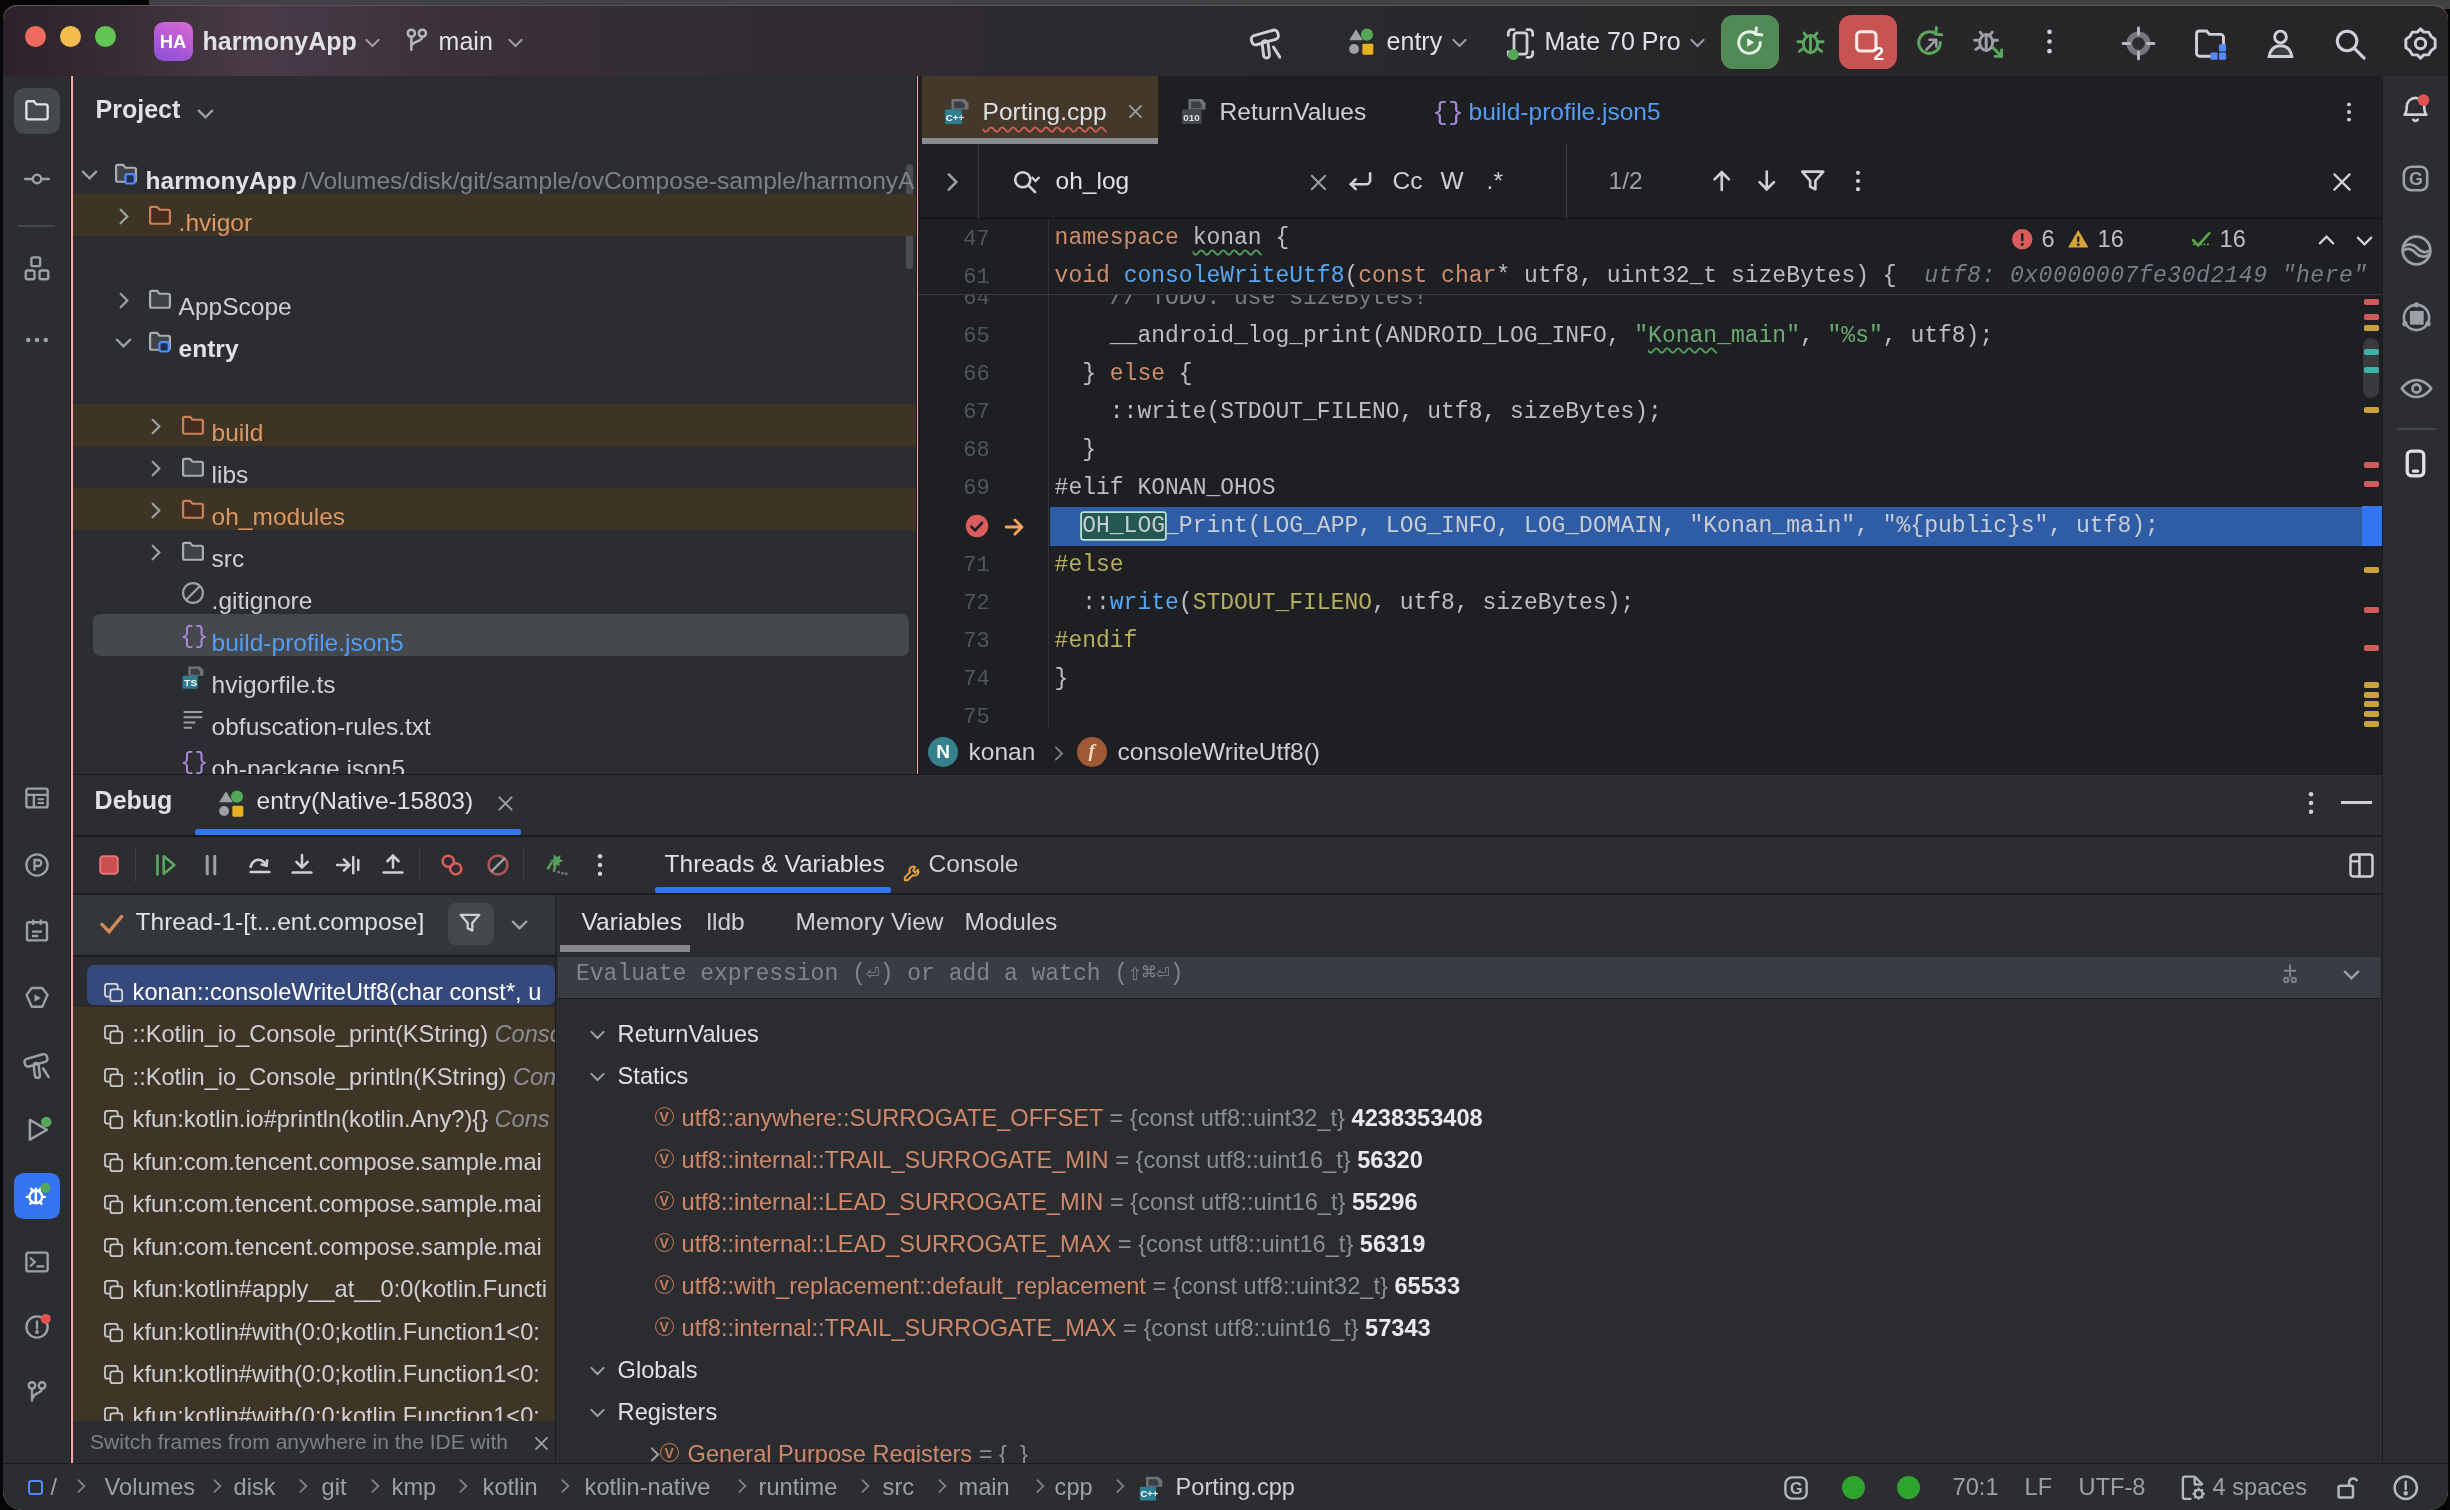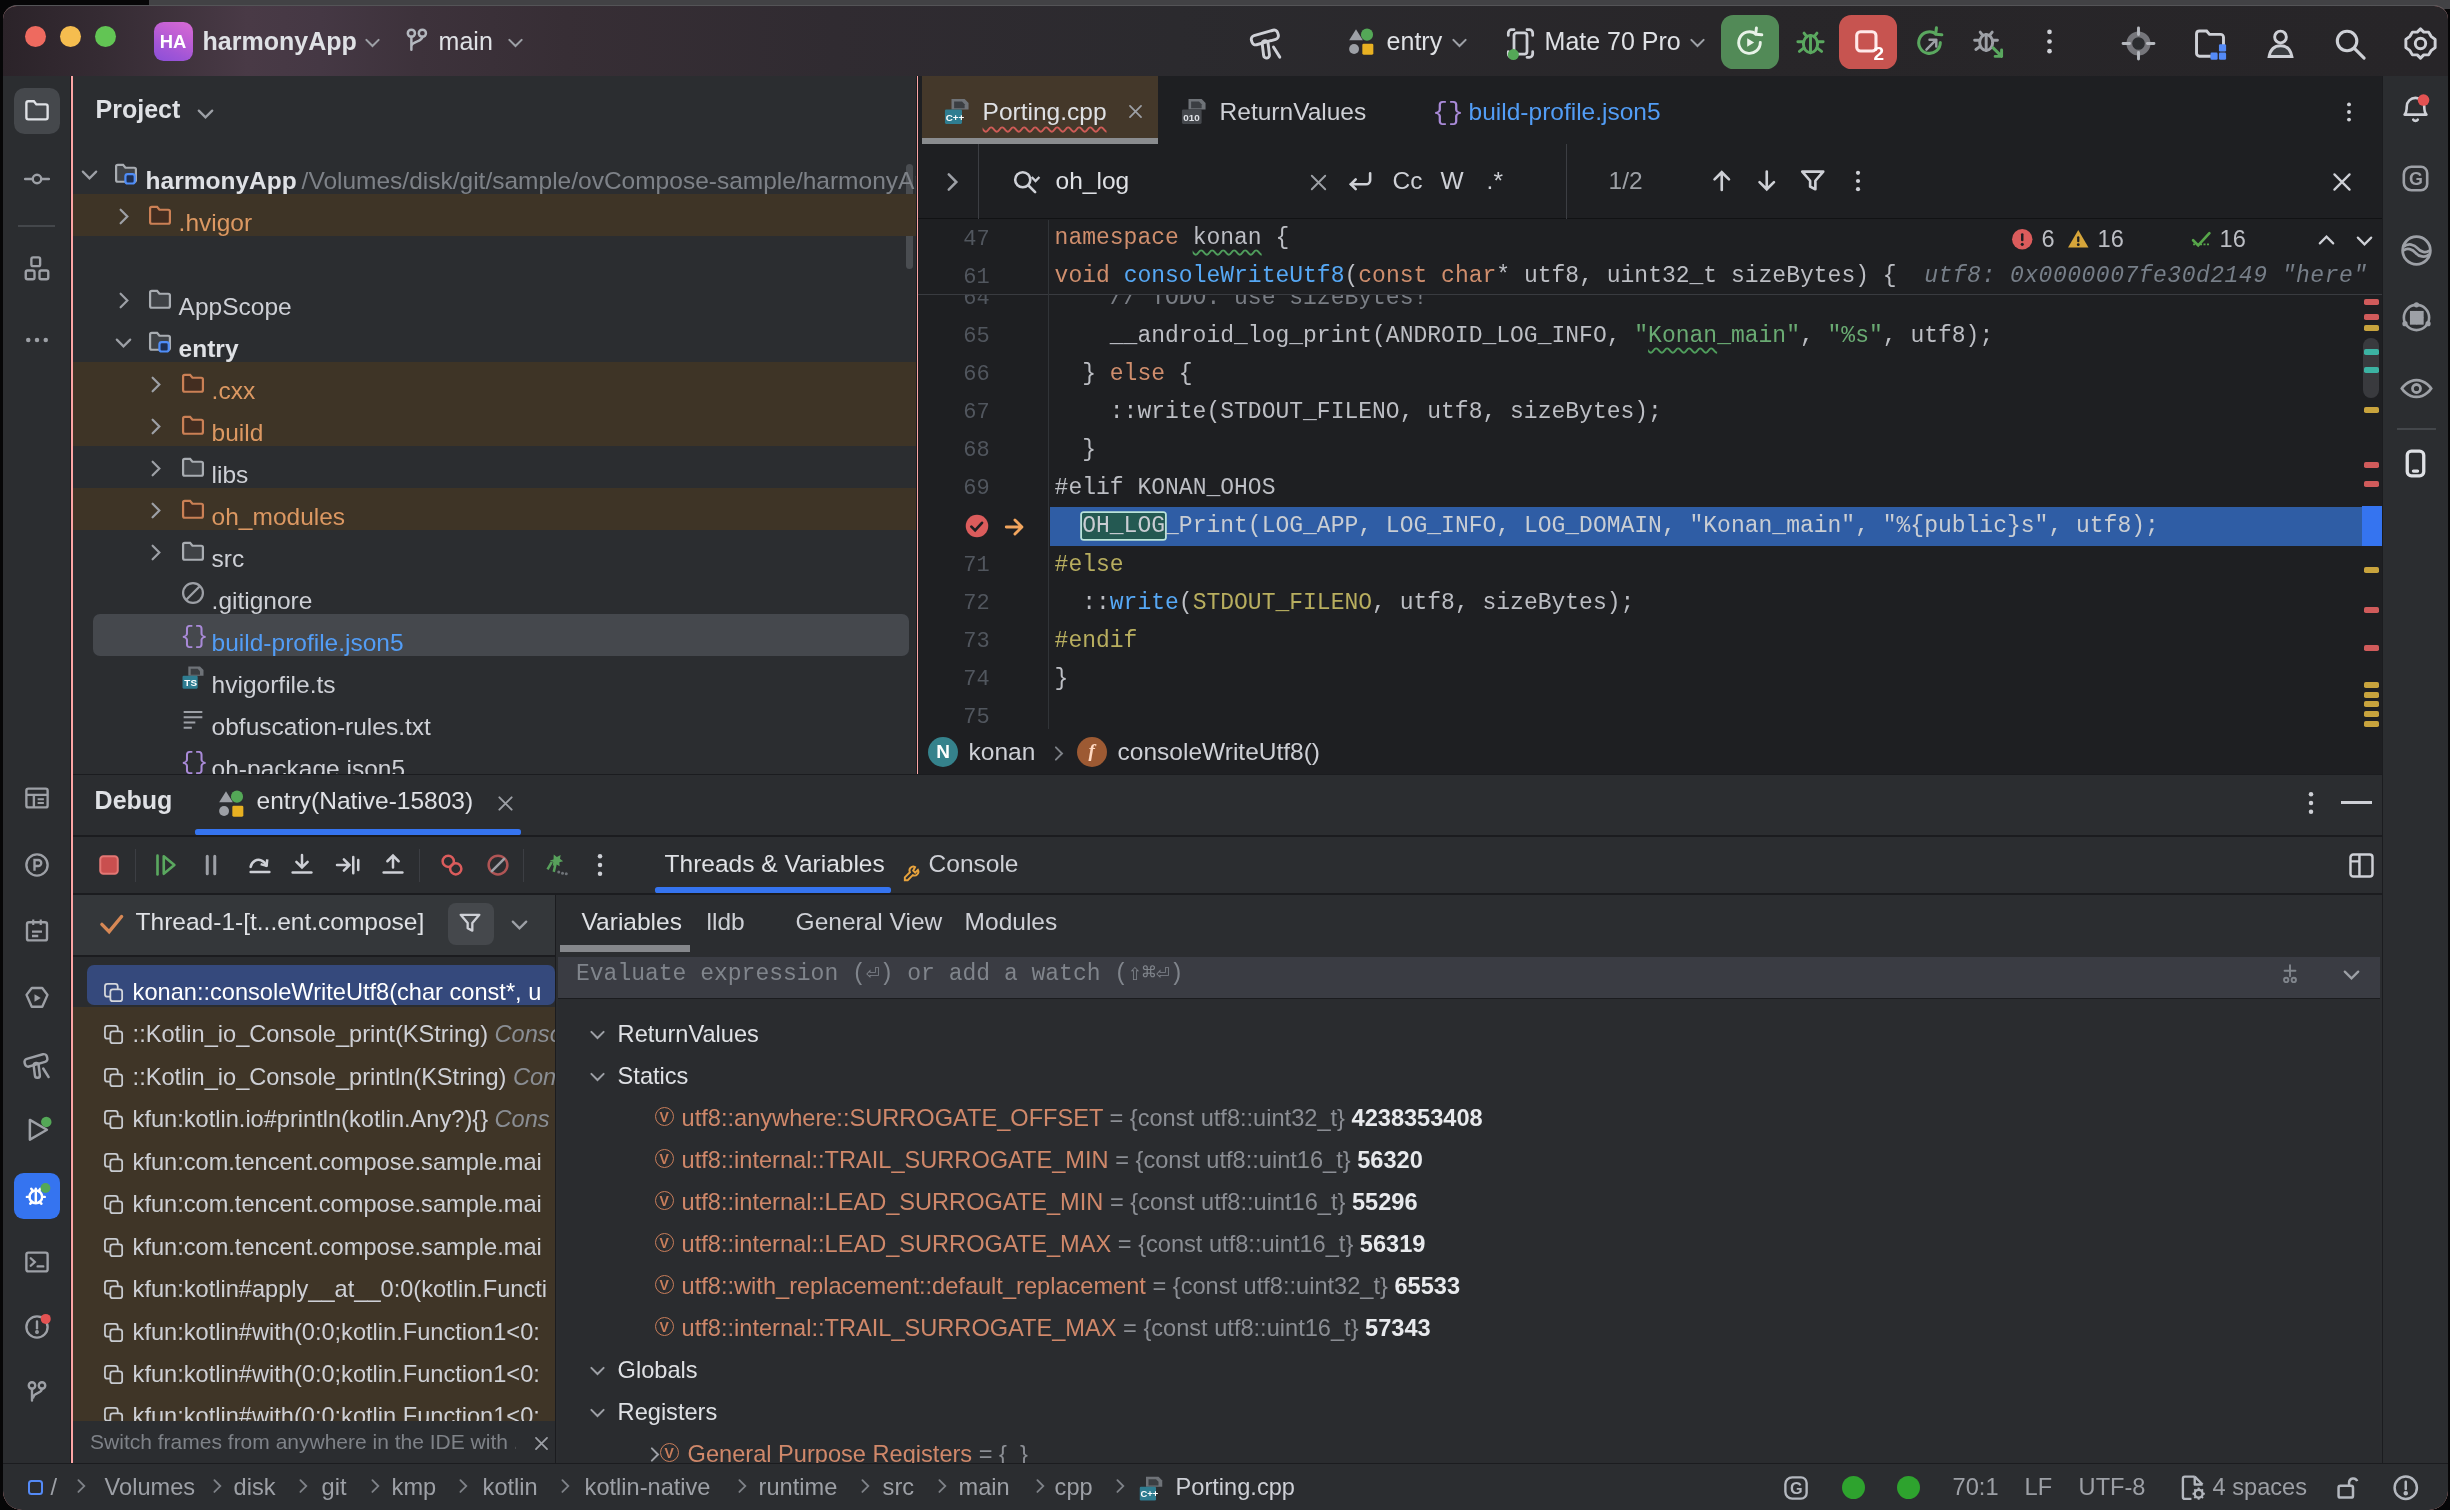--- a/index.html
+++ b/index.html
@@ -267,29 +267,20 @@
 <div class="trow" style="top:244px;">
   <svg class="abs" style="left:39px;top:10.5px;" width="23" height="23" viewBox="0 0 24 24">
           <path d="M5 9l7 7 7-7" stroke="#9da0a6" stroke-width="2.3" fill="none" stroke-linecap="round"></path>
         </svg>
   <svg class="abs ic" style="left:73px;" viewBox="0 0 24 24" fill="none">
           <path d="M3.5 6.5A1.5 1.5 0 0 1 5 5h4.5l2 2.5H19a1.5 1.5 0 0 1 1.5 1.5v9A1.5 1.5 0 0 1 19 19.5H5A1.5 1.5 0 0 1 3.5 18z" fill="#3f4246" stroke="#a9adb2" stroke-width="1.9"></path>
           <rect x="11.5" y="13" width="8" height="8" rx="2" fill="#1e2f52" stroke="#4f8df8" stroke-width="1.9"></rect>
         </svg>
   <span class="abs ui" style="left:106px;top:7.9px;font-weight:bold;color:#dfe1e5;">entry</span>
 </div>
-<div class="trow brown" style="top:286px;">
-  <svg class="abs" style="left:71px;top:10.5px;" width="23" height="23" viewBox="0 0 24 24">
-          <path d="M9 5l7 7-7 7" stroke="#9da0a6" stroke-width="2.3" fill="none" stroke-linecap="round"></path>
-        </svg>
-  <svg class="abs ic" style="left:106px;" viewBox="0 0 24 24" fill="none">
-          <path d="M3.5 6.5A1.5 1.5 0 0 1 5 5h4.5l2 2.5H19a1.5 1.5 0 0 1 1.5 1.5v9A1.5 1.5 0 0 1 19 19.5H5A1.5 1.5 0 0 1 3.5 18z" fill="#432d20" stroke="#cb8055" stroke-width="1.9"></path>
-        </svg>
-  <span class="abs ui orange" style="left:139px;top:7.9px;">.cxx</span>
-</div>
 <div class="trow brown" style="top:328px;">
   <svg class="abs" style="left:71px;top:10.5px;" width="23" height="23" viewBox="0 0 24 24">
           <path d="M9 5l7 7-7 7" stroke="#9da0a6" stroke-width="2.3" fill="none" stroke-linecap="round"></path>
         </svg>
   <svg class="abs ic" style="left:106px;" viewBox="0 0 24 24" fill="none">
           <path d="M3.5 6.5A1.5 1.5 0 0 1 5 5h4.5l2 2.5H19a1.5 1.5 0 0 1 1.5 1.5v9A1.5 1.5 0 0 1 19 19.5H5A1.5 1.5 0 0 1 3.5 18z" fill="#432d20" stroke="#cb8055" stroke-width="1.9"></path>
         </svg>
   <span class="abs ui orange" style="left:139px;top:7.9px;">build</span>
 </div>
 <div class="trow" style="top:370px;">
@@ -646,21 +637,21 @@
 <svg class="abs" style="left:383px;top:134px;" width="28" height="28" viewBox="0 0 24 24" fill="none" stroke="#ced0d6" stroke-width="2" stroke-linejoin="round">
         <path d="M4 5h16l-6 7v6.5l-4-2V12z"></path>
       </svg>
 <svg class="abs" style="left:435px;top:138px;" width="23" height="23" viewBox="0 0 24 24">
         <path d="M5 9l7 7 7-7" stroke="#9da0a6" stroke-width="2.4" fill="none" stroke-linecap="round"></path>
       </svg>
 <div class="abs" style="left:482px;top:119px;width:1.8px;height:570px;background:#1b1c1f;"></div>
 <span class="abs ui" style="left:509px;top:133px;color:#dfe1e5;">Variables</span>
 <div class="abs" style="left:487px;top:170px;width:130px;height:7px;background:#85878b;"></div>
 <span class="abs ui" style="left:634px;top:133px;color:#ced0d6;">lldb</span>
-<span class="abs ui" style="left:723px;top:133px;color:#ced0d6;">General View</span>
+<span class="abs ui" style="left:723px;top:133px;color:#ced0d6;">Memory View</span>
 <span class="abs ui" style="left:892px;top:133px;color:#ced0d6;">Modules</span>
 <div class="abs" style="left:0;top:180px;width:482px;height:1.8px;background:#1b1c1f;"></div>
 
 <div class="abs" style="left:0;top:182px;width:482px;height:507px;background:#2a2c2f;overflow:hidden;">
   <div class="abs" style="left:0;top:50px;width:482px;height:414px;background:#3f3527;"></div>
   <div class="abs" style="left:14px;top:7.9px;width:468px;height:40px;background:#35497c;border-radius:7px;"></div>
   <div class="frow" style="top:14px;"><svg class="ficon" viewBox="0 0 24 24">
             <rect x="3" y="3" width="13" height="13" rx="2.5" fill="none" stroke="#d5d7db" stroke-width="1.8"></rect>
             <rect x="8.5" y="8.5" width="12" height="12" rx="2.5" fill="#35497c" stroke="#d5d7db" stroke-width="1.8"></rect>
           </svg><span style="color:#fff;">konan::consoleWriteUtf8(char const*, u</span></div>

